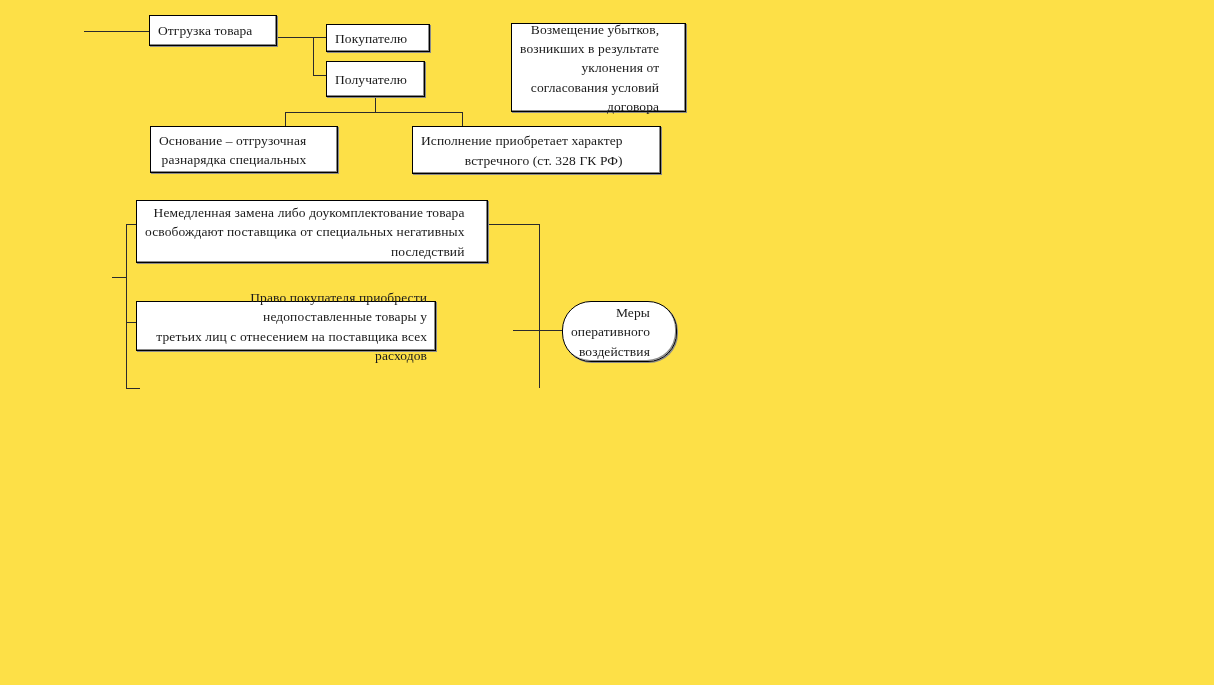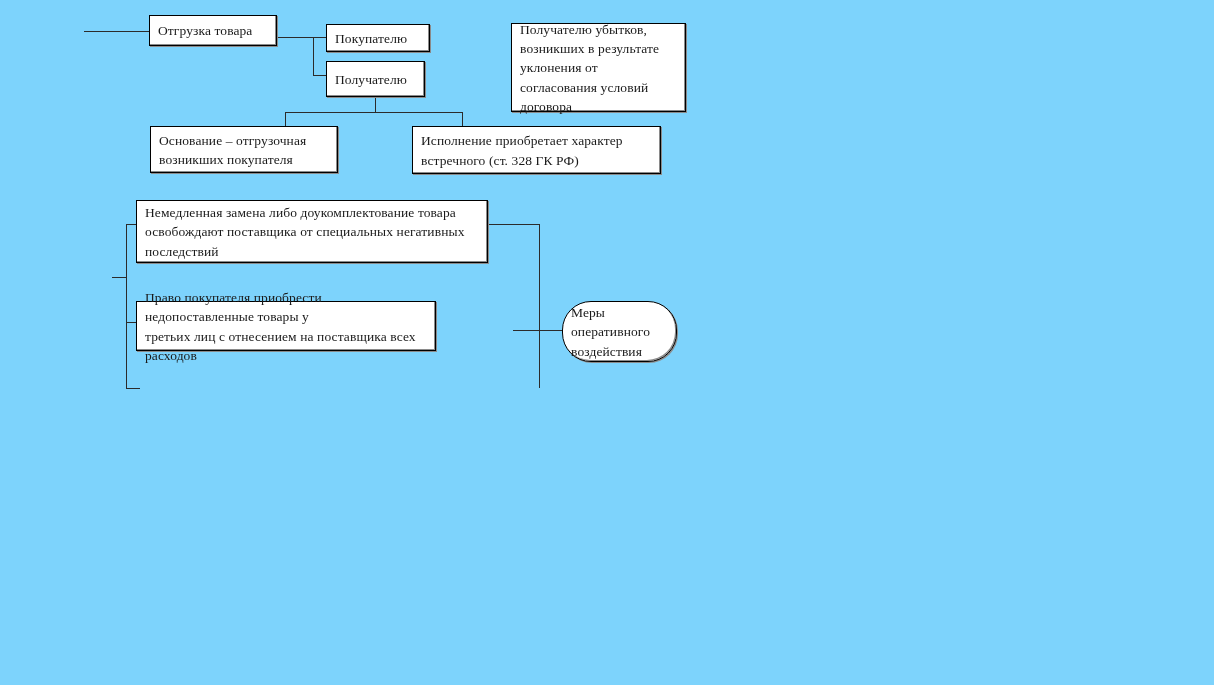--- a/index.html
+++ b/index.html
@@ -9,22 +9,23 @@
     background: #ffffff;
   }
   body {
     font-family: "Liberation Serif", "DejaVu Serif", serif;
     color: #000000;
   }
   #canvas {
     position: relative;
     width: 1214px;
     height: 685px;
-    background: #7dd3fc;
+    background: #fde047;
     overflow: hidden;
+    text-align: right;
   }
   .node {
     position: absolute;
     box-sizing: border-box;
     border: 1px solid #000000;
     background: #ffffff;
     padding: 5px 8px 4px 8px;
     font-size: 13.5px;
     line-height: 1.42;
     color: #1a1a1a;
@@ -83,29 +84,29 @@
       <div class="node shadowed center-v" style="left: 149px; top: 15px; width: 128px; height: 31px;">
         <span class="txt">Отгрузка товара</span>
       </div>
       <div class="node shadowed center-v" style="left: 326px; top: 24px; width: 104px; height: 28px;">
         <span class="txt">Покупателю</span>
       </div>
       <div class="node shadowed center-v" style="left: 326px; top: 61px; width: 99px; height: 36px;">
         <span class="txt">Получателю</span>
       </div>
       <div class="node shadowed center-v" style="left: 511px; top: 23px; width: 175px; height: 89px;">
-        <span class="txt">Получателю убытков,
+        <span class="txt">Возмещение убытков,
 возникших в результате
 уклонения от
 согласования условий
 договора</span>
       </div>
       <div class="node shadowed center-v" style="left: 150px; top: 126px; width: 188px; height: 47px;">
         <span class="txt">Основание – отгрузочная
-возникших покупателя</span>
+разнарядка специальных</span>
       </div>
       <div class="node shadowed center-v" style="left: 412px; top: 126px; width: 249px; height: 48px;">
         <span class="txt">Исполнение приобретает характер
 встречного (ст. 328 ГК РФ)</span>
       </div>
       <div class="node shadowed center-v" style="left: 136px; top: 200px; width: 352px; height: 63px; font-family: Liberation Serif, serif;">
         <span class="txt">Немедленная замена либо доукомплектование товара
 освобождают поставщика от специальных негативных
 последствий</span>
       </div>

